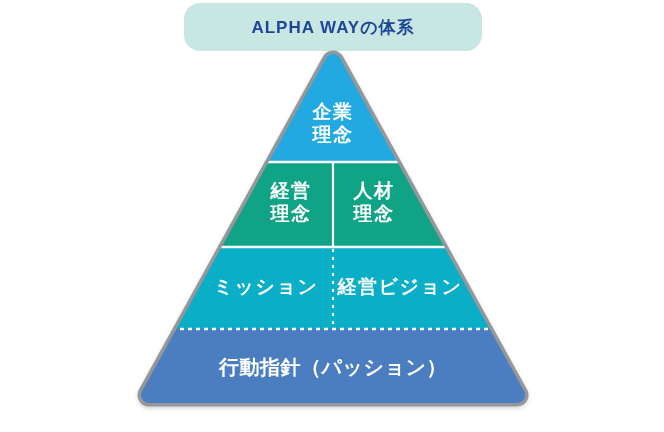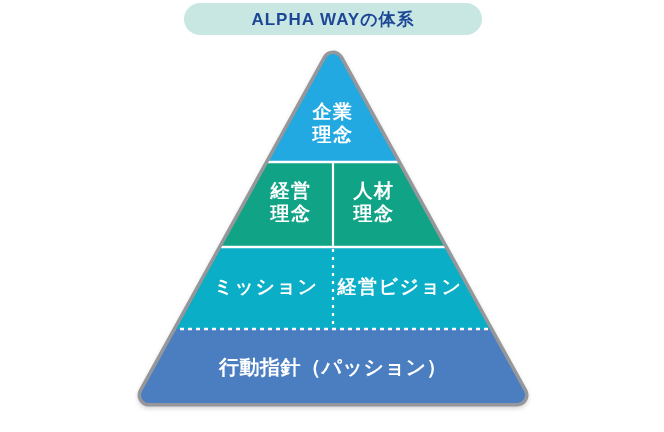--- a/index.html
+++ b/index.html
@@ -1,21 +1,21 @@
 <!DOCTYPE html>
 <html><head>
 <meta charset="utf-8">
 <style>
   html,body{margin:0;padding:0;}
   body{
     width:664px;height:432px;background:#ffffff;position:relative;overflow:hidden;
     font-family:"Liberation Sans","DejaVu Sans",sans-serif;
   }
   .banner{
-    position:absolute;left:184px;top:3px;width:298px;height:32px;
+    position:absolute;left:184px;top:3px;width:298px;height:48px;
     background:#c8e7e3;border-radius:16px;
     display:flex;align-items:center;justify-content:center;
   }
   .banner-text{
     color:#1d4796;font-size:17px;font-weight:700;letter-spacing:1px;
   }
   svg.pyramid{position:absolute;left:0;top:0;}
   .pyr-shape{filter:drop-shadow(0 2px 2px rgba(90,90,90,0.25));}
   .pyr-label{
     font-family:"Liberation Sans","DejaVu Sans",sans-serif;

